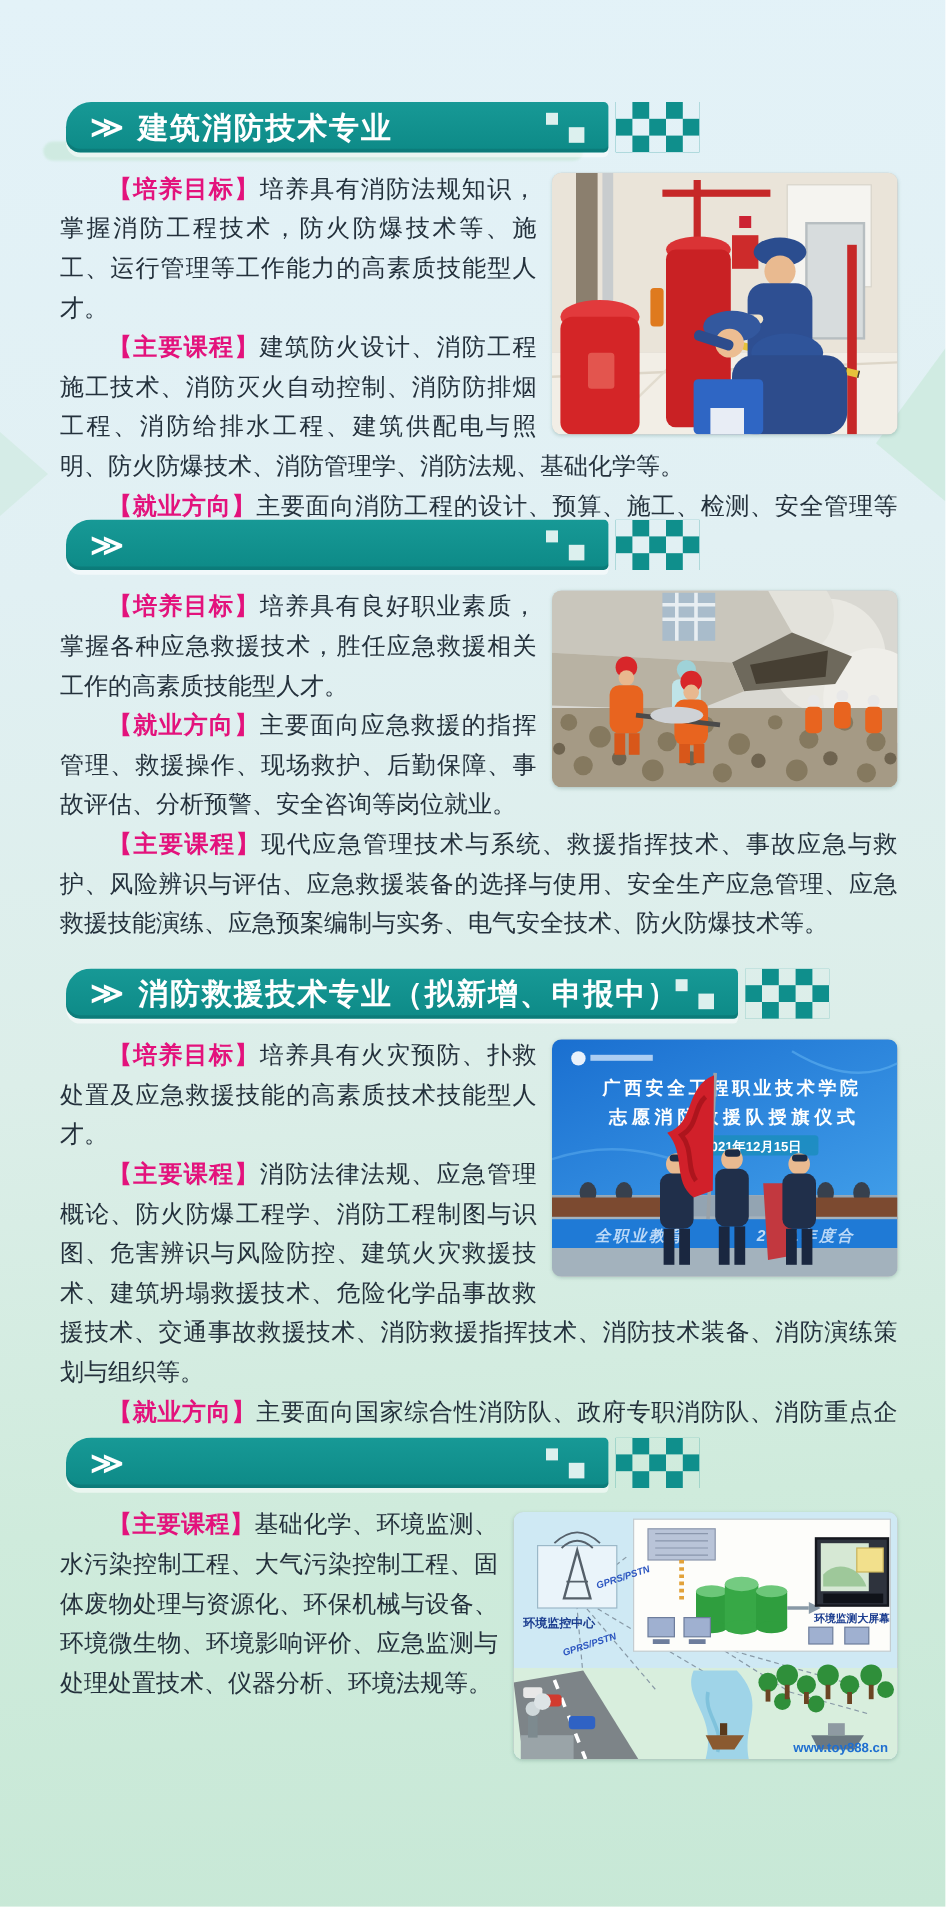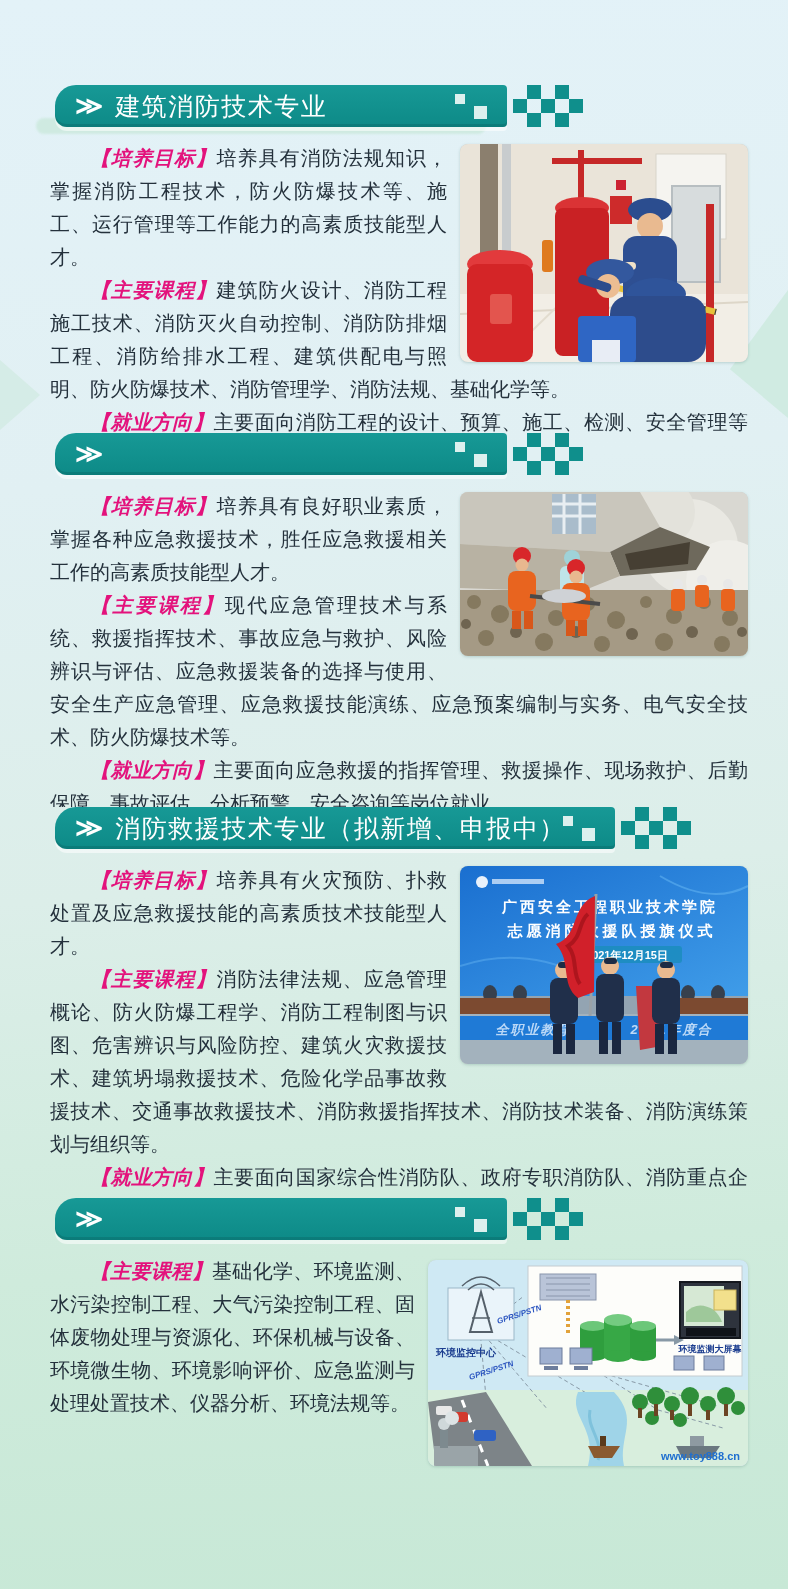--- a/index.html
+++ b/index.html
@@ -46,33 +46,33 @@
   .hdr-bar{
     position:relative;display:flex;align-items:center;
     background:linear-gradient(180deg,#179996,#0d8a87);
     border-radius:21px 4px 4px 12px;
     padding:0 18px 0 20px;color:#fff;
     box-shadow:0 4px 0 rgba(255,255,255,.55), inset 0 -3px 0 rgba(0,0,0,.10);
   }
   .w450{width:452px;}
   .w560{width:560px;}
   .chev{font-size:27px;font-weight:bold;margin-right:12px;transform:scaleY(.9);}
-  .hdr-title{font-size:25px;font-weight:normal;letter-spacing:1.5px;white-space:nowrap;}
+  .hdr-title{font-size:25px;font-weight:bold;letter-spacing:1.5px;white-space:nowrap;}
   .notch{position:absolute;background:var(--light);}
   .n1{width:10px;height:10px;right:42px;top:9px;}
   .n2{width:13px;height:13px;right:20px;top:21px;}
   .hdr-checker{
     width:70px;height:42px;margin-left:6px;
     background:conic-gradient(var(--teal) 25%,transparent 0 50%,var(--teal) 0 75%,transparent 0);
     background-size:28px 28px;
   }
 
   .sec-body{margin-top:15px;font-size:20px;line-height:33px;text-align:justify;}
   .sec-body p{margin:0;text-indent:2em;}
-  .plabel{color:var(--pink);font-weight:bold;font-style:italic;}
+  .plabel{color:var(--pink);font-weight:bold;}
 
   .photo{
     float:right;border-radius:8px;overflow:hidden;
     margin:2px 0 8px 13px;background:#ccc;
     box-shadow:0 1px 3px rgba(60,110,100,.25);
   }
   .photo svg{display:block;}
   .ph1{width:288px;height:218px;}
   .ph2{width:288px;height:164px;}
   .ph3{width:288px;height:198px;}
@@ -217,22 +217,22 @@
             <circle cx="218" cy="92" r="5" fill="#e8e8e8"></circle>
               <rect x="211" y="97" width="14" height="22" rx="4" fill="#e8641f"></rect>
             <circle cx="242" cy="88" r="5" fill="#e8e8e8"></circle>
               <rect x="235" y="93" width="14" height="22" rx="4" fill="#e8641f"></rect>
             <circle cx="268" cy="92" r="5" fill="#e8e8e8"></circle>
               <rect x="261" y="97" width="14" height="22" rx="4" fill="#e8641f"></rect>
           </g>
         </svg>
       </div>
       <p><span class="plabel">【培养目标】</span><span>培养具有良好职业素质，掌握各种应急救援技术，胜任应急救援相关工作的高素质技能型人才。</span></p>
+      <p><span class="plabel">【就业方向】</span><span>主要面向应急救援的指挥管理、救援操作、现场救护、后勤保障、事故评估、分析预警、安全咨询等岗位就业。</span></p>
       <p><span class="plabel">【主要课程】</span><span>现代应急管理技术与系统、救援指挥技术、事故应急与救护、风险辨识与评估、应急救援装备的选择与使用、安全生产应急管理、应急救援技能演练、应急预案编制与实务、电气安全技术、防火防爆技术等。</span></p>
-      <p><span class="plabel">【就业方向】</span><span>主要面向应急救援的指挥管理、救援操作、现场救护、后勤保障、事故评估、分析预警、安全咨询等岗位就业。</span></p>
     </div>
   </section>
 
   <section class="sec sec3">
     <div class="sec-header">
       <div class="hdr-bar w560">
         <span class="chev">≫</span>
         <span class="hdr-title">消防救援技术专业（拟新增、申报中）</span>
         <span class="notch n1"></span>
         <span class="notch n2"></span>

